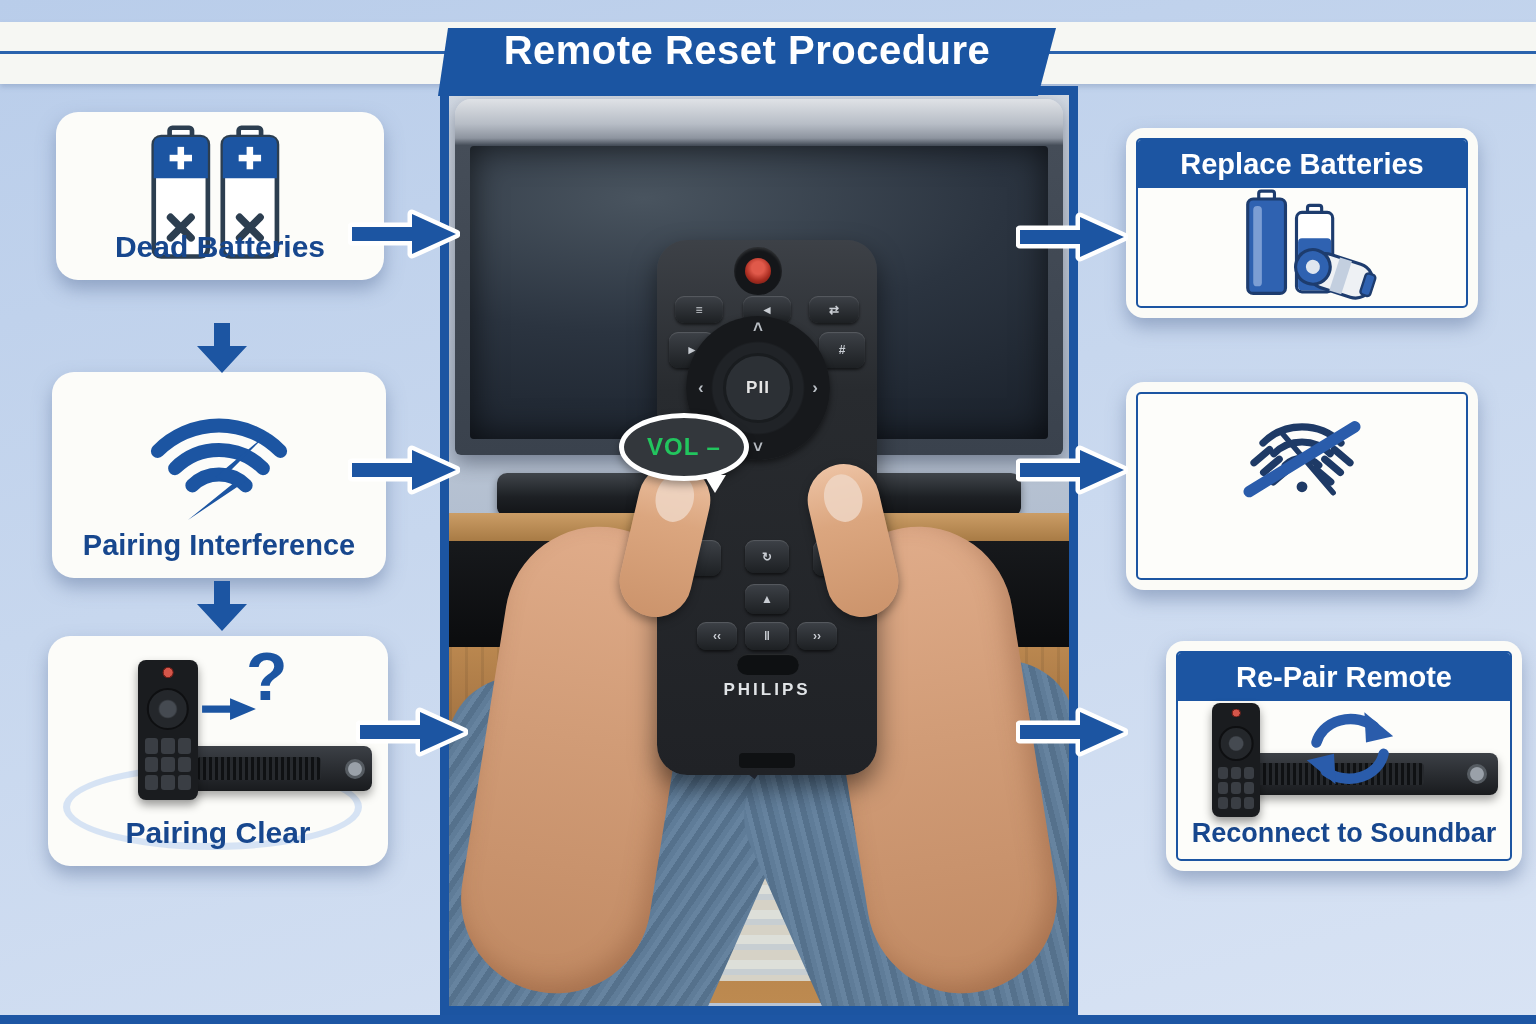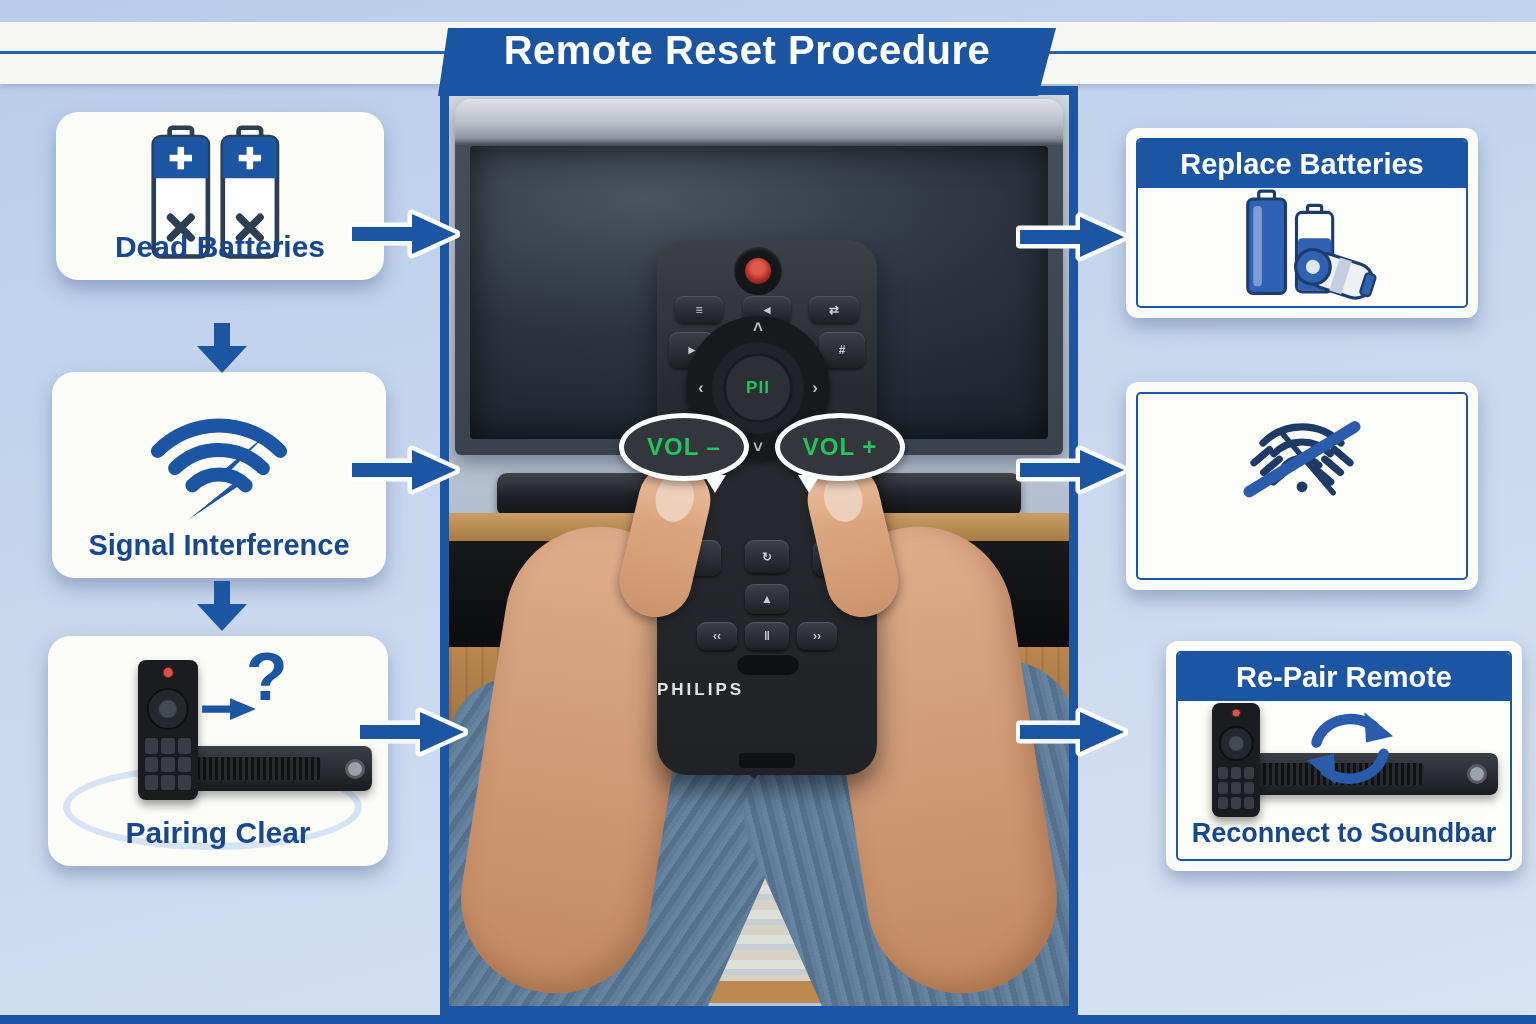--- a/index.html
+++ b/index.html
@@ -15,21 +15,21 @@
     display:flex;align-items:flex-start;justify-content:center;z-index:30;
     box-shadow:0 4px 8px rgba(40,70,120,.4);}
   .banner span{color:#ffffff;font-weight:bold;font-size:40px;letter-spacing:.5px;}
   .bottom-bar{position:absolute;left:0;bottom:0;width:1536px;height:9px;background:#1d56a4;z-index:40;}
 
   
   .lbox{position:absolute;background:#fcfcf9;border-radius:22px;
     box-shadow:0 9px 18px rgba(96,118,158,.5);}
   .lcaption{position:absolute;left:0;right:0;bottom:16px;text-align:center;
     color:#17478e;font-weight:bold;font-size:30px;}
-  .rrbox{position:absolute;background:#fbfbf7;border-radius:12px;
+  .rrbox{position:absolute;background:#fbfbf7;border-radius:18px;
     box-shadow:0 9px 18px rgba(96,118,158,.5);}
   .rrinner{position:absolute;inset:10px;border:2px solid #1c55a2;border-radius:5px;
     display:flex;flex-direction:column;overflow:hidden;background:#fdfdfa;}
   .rheader{height:48px;background:#1c55a2;color:#fff;font-weight:bold;font-size:29px;
     display:flex;align-items:center;justify-content:center;flex:0 0 auto;}
   .rbody{flex:1 1 auto;position:relative;}
   .rcaption{flex:0 0 auto;color:#17478e;font-weight:bold;font-size:27px;text-align:center;padding:2px 0 10px;}
 
   
   .harrow{position:absolute;width:112px;height:52px;z-index:25;}
@@ -85,24 +85,24 @@
     box-shadow:0 2px 3px rgba(0,0,0,.55),inset 0 1px 1px rgba(255,255,255,.14);}
   .dpad{position:absolute;left:29px;top:76px;width:144px;height:144px;border-radius:50%;
     background:radial-gradient(circle,#202327 0 44%,#17191c 46% 100%);
     box-shadow:0 3px 6px rgba(0,0,0,.5);color:#b8bdc3;}
   .dpad .c{position:absolute;font-size:17px;font-weight:bold;}
   .dpad .cu{left:50%;top:2px;transform:translateX(-50%);}
   .dpad .cd{left:50%;bottom:2px;transform:translateX(-50%);}
   .dpad .cl{left:12px;top:50%;transform:translateY(-50%);}
   .dpad .cr{right:12px;top:50%;transform:translateY(-50%);}
   .dcenter{position:absolute;inset:37px;border-radius:50%;background:#2c3035;border:3px solid #191c1f;
-    display:flex;align-items:center;justify-content:center;color:#22c55e;font-weight:bold;font-size:17px;letter-spacing:1px;}
+    display:flex;align-items:center;justify-content:center;color:#e5e5e5;font-weight:bold;font-size:17px;letter-spacing:1px;}
   .pill{position:absolute;left:80px;top:414px;width:62px;height:21px;border-radius:11px;background:#0e1012;
     box-shadow:inset 0 1px 1px rgba(255,255,255,.12);}
-  .brand{position:absolute;left:0;right:0;top:440px;text-align:left;color:#e1e4e7;
+  .brand{position:absolute;left:0;right:0;top:440px;text-align:center;color:#e1e4e7;
     font-weight:bold;font-size:17px;letter-spacing:3px;}
   .tab{position:absolute;left:82px;bottom:7px;width:56px;height:15px;border-radius:4px;background:#0f1113;}
   .thumb{position:absolute;width:72px;height:155px;border-radius:38px;
     background:linear-gradient(180deg,#edc2a3 0%,#dba67f 38%,#cc946c 100%);
     box-shadow:0 4px 10px rgba(0,0,0,.35);}
   .thumb::after{content:"";position:absolute;top:10px;left:17px;width:38px;height:48px;border-radius:50%;
     background:#eed6c4;opacity:.85;}
   .thumb.left{left:180px;top:368px;transform:rotate(13deg);}
   .thumb.right{left:368px;top:368px;transform:rotate(-13deg);}
   .callout{position:absolute;width:120px;height:58px;border-radius:50%;background:#33373c;
@@ -207,24 +207,20 @@
       <div class="brand">PHILIPS</div>
 
       <div class="tab"></div>
     </div>
 
     <div class="ph thumb left"></div>
     <div class="ph thumb right"></div>
 
     <div class="callout vd">
       <span>VOL –</span>
-        <i class="tail"></i>
-    </div>
-    <div class="callout vu">
-      <span>VOL +</span>
         <i class="tail"></i>
     </div>
   </div>
 
   <div class="banner">
     <span>Remote Reset Procedure</span>
   </div>
 
   <div class="lbox" style="left:56px;top:112px;width:328px;height:168px;">
     <svg width="168" height="140" viewBox="0 0 170 150" style="position:absolute;left:80px;top:12px;">
@@ -256,21 +252,21 @@
 
   <div class="lbox" style="left:52px;top:372px;width:334px;height:206px;">
     <svg width="208" height="138" viewBox="0 0 200 160" style="position:absolute;left:63px;top:10px;">
       <g stroke="#1c55a2" stroke-width="16" fill="none" stroke-linecap="round">
         <path d="M29 80 A 100 100 0 0 1 171 80"></path>
         <path d="M49 100 A 72 72 0 0 1 151 100"></path>
         <path d="M69 120 A 44 44 0 0 1 131 120"></path>
       </g>
       <polygon points="158,58 96,110 116,118 64,160 134,113 112,104" fill="#1c55a2"></polygon>
     </svg>
-    <div class="lcaption" style="font-size:29px;">Signal Interference</div>
+    <div class="lcaption" style="font-size:29px;">Pairing Interference</div>
   </div>
 
   <svg class="varrow" style="left:194px;top:580px;" viewBox="0 0 56 52">
     <path d="M20 1 h16 v23 h17 L28 51 L3 24 h17 Z" fill="#1c55a2"></path>
   </svg>
 
   <div class="lbox" style="left:48px;top:636px;width:340px;height:230px;">
     <div class="swoosh" style="left:15px;top:128px;width:285px;height:72px;"></div>
     <div class="mini-soundbar" style="left:142px;top:110px;width:182px;height:45px;"></div>
     <div class="mini-remote" style="left:90px;top:24px;width:60px;height:140px;">

